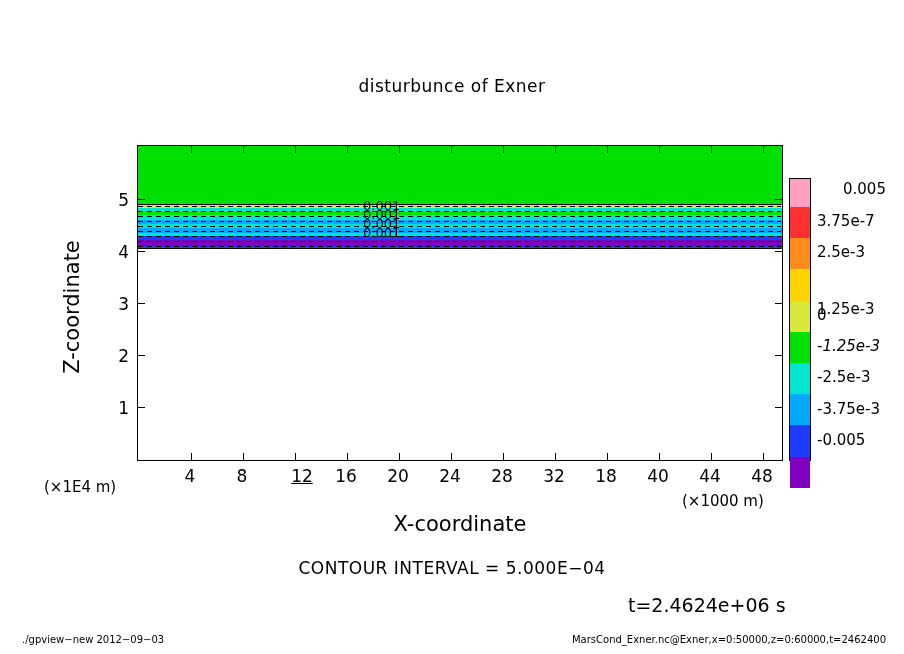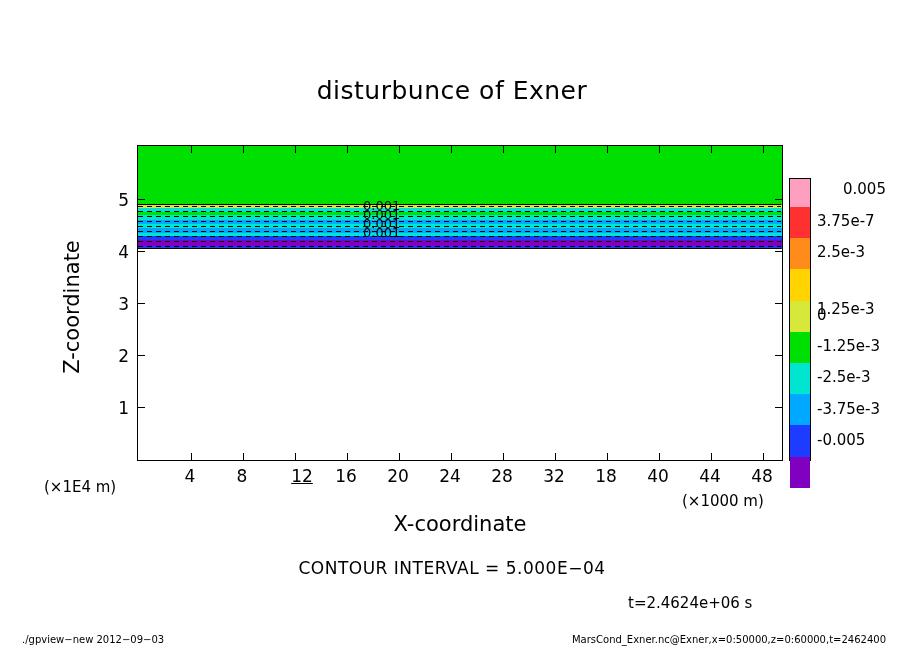--- a/index.html
+++ b/index.html
@@ -14,21 +14,21 @@
     font-family: "DejaVu Sans", sans-serif;
     color: #000000;
     overflow: hidden;
   }
   .abs { position: absolute; }
 
   
   #chart-title {
     left: 0; top: 76px; width: 904px;
     text-align: center;
-    font-size: 25px;
+    font-size: 17px;
     letter-spacing: 0.5px;
   }
 
   
   #plot-frame {
     left: 137px; top: 145px;
     width: 646px; height: 316px;
     border: 1.5px solid #000;
     box-sizing: border-box;
     background: #ffffff;
@@ -109,21 +109,21 @@
 
   
   #contour-interval {
     left: 0; top: 558px; width: 904px;
     text-align: center;
     font-size: 17px;
     letter-spacing: 0.5px;
   }
   #time-label {
     left: 628px; top: 594px;
-    font-size: 15px;
+    font-size: 19px;
   }
   #footer-left {
     left: 22px; top: 634px;
     font-size: 10px;
   }
   #footer-right {
     right: 18px; top: 634px;
     font-size: 10px;
     text-align: right;
   }
@@ -259,21 +259,21 @@
   <div class="cb-cell" style="height:31.2px;background:#00a8ff;"></div>
   <div class="cb-cell" style="height:31.2px;background:#1e3cff;"></div>
   <div class="cb-cell" style="height:31.2px;background:#8000c0;"></div>
 </div>
 
 <div class="cb-label" style="top:180px;margin-left:26px;">0.005</div>
 <div class="cb-label" style="top:212px;">3.75e-7</div>
 <div class="cb-label" style="top:243px;">2.5e-3</div>
 <div class="cb-label" style="top:274px;margin-top:26px;">1.25e-3</div>
 <div class="cb-label" style="top:306px;">0</div>
-<div class="cb-label" style="top:337px;">-1.25e-3</div>
+<div class="cb-label" style="top:337px;font-style:italic;">-1.25e-3</div>
 <div class="cb-label" style="top:368px;">-2.5e-3</div>
 <div class="cb-label" style="top:400px;">-3.75e-3</div>
 <div class="cb-label" style="top:431px;">-0.005</div>
 
 <div class="abs" id="contour-interval">CONTOUR INTERVAL = 5.000E−04</div>
 <div class="abs" id="time-label">t=2.4624e+06 s</div>
 <div class="abs" id="footer-left">./gpview−new  2012−09−03</div>
 <div class="abs" id="footer-right">MarsCond_Exner.nc@Exner,x=0:50000,z=0:60000,t=2462400</div>
 
 </body></html>

